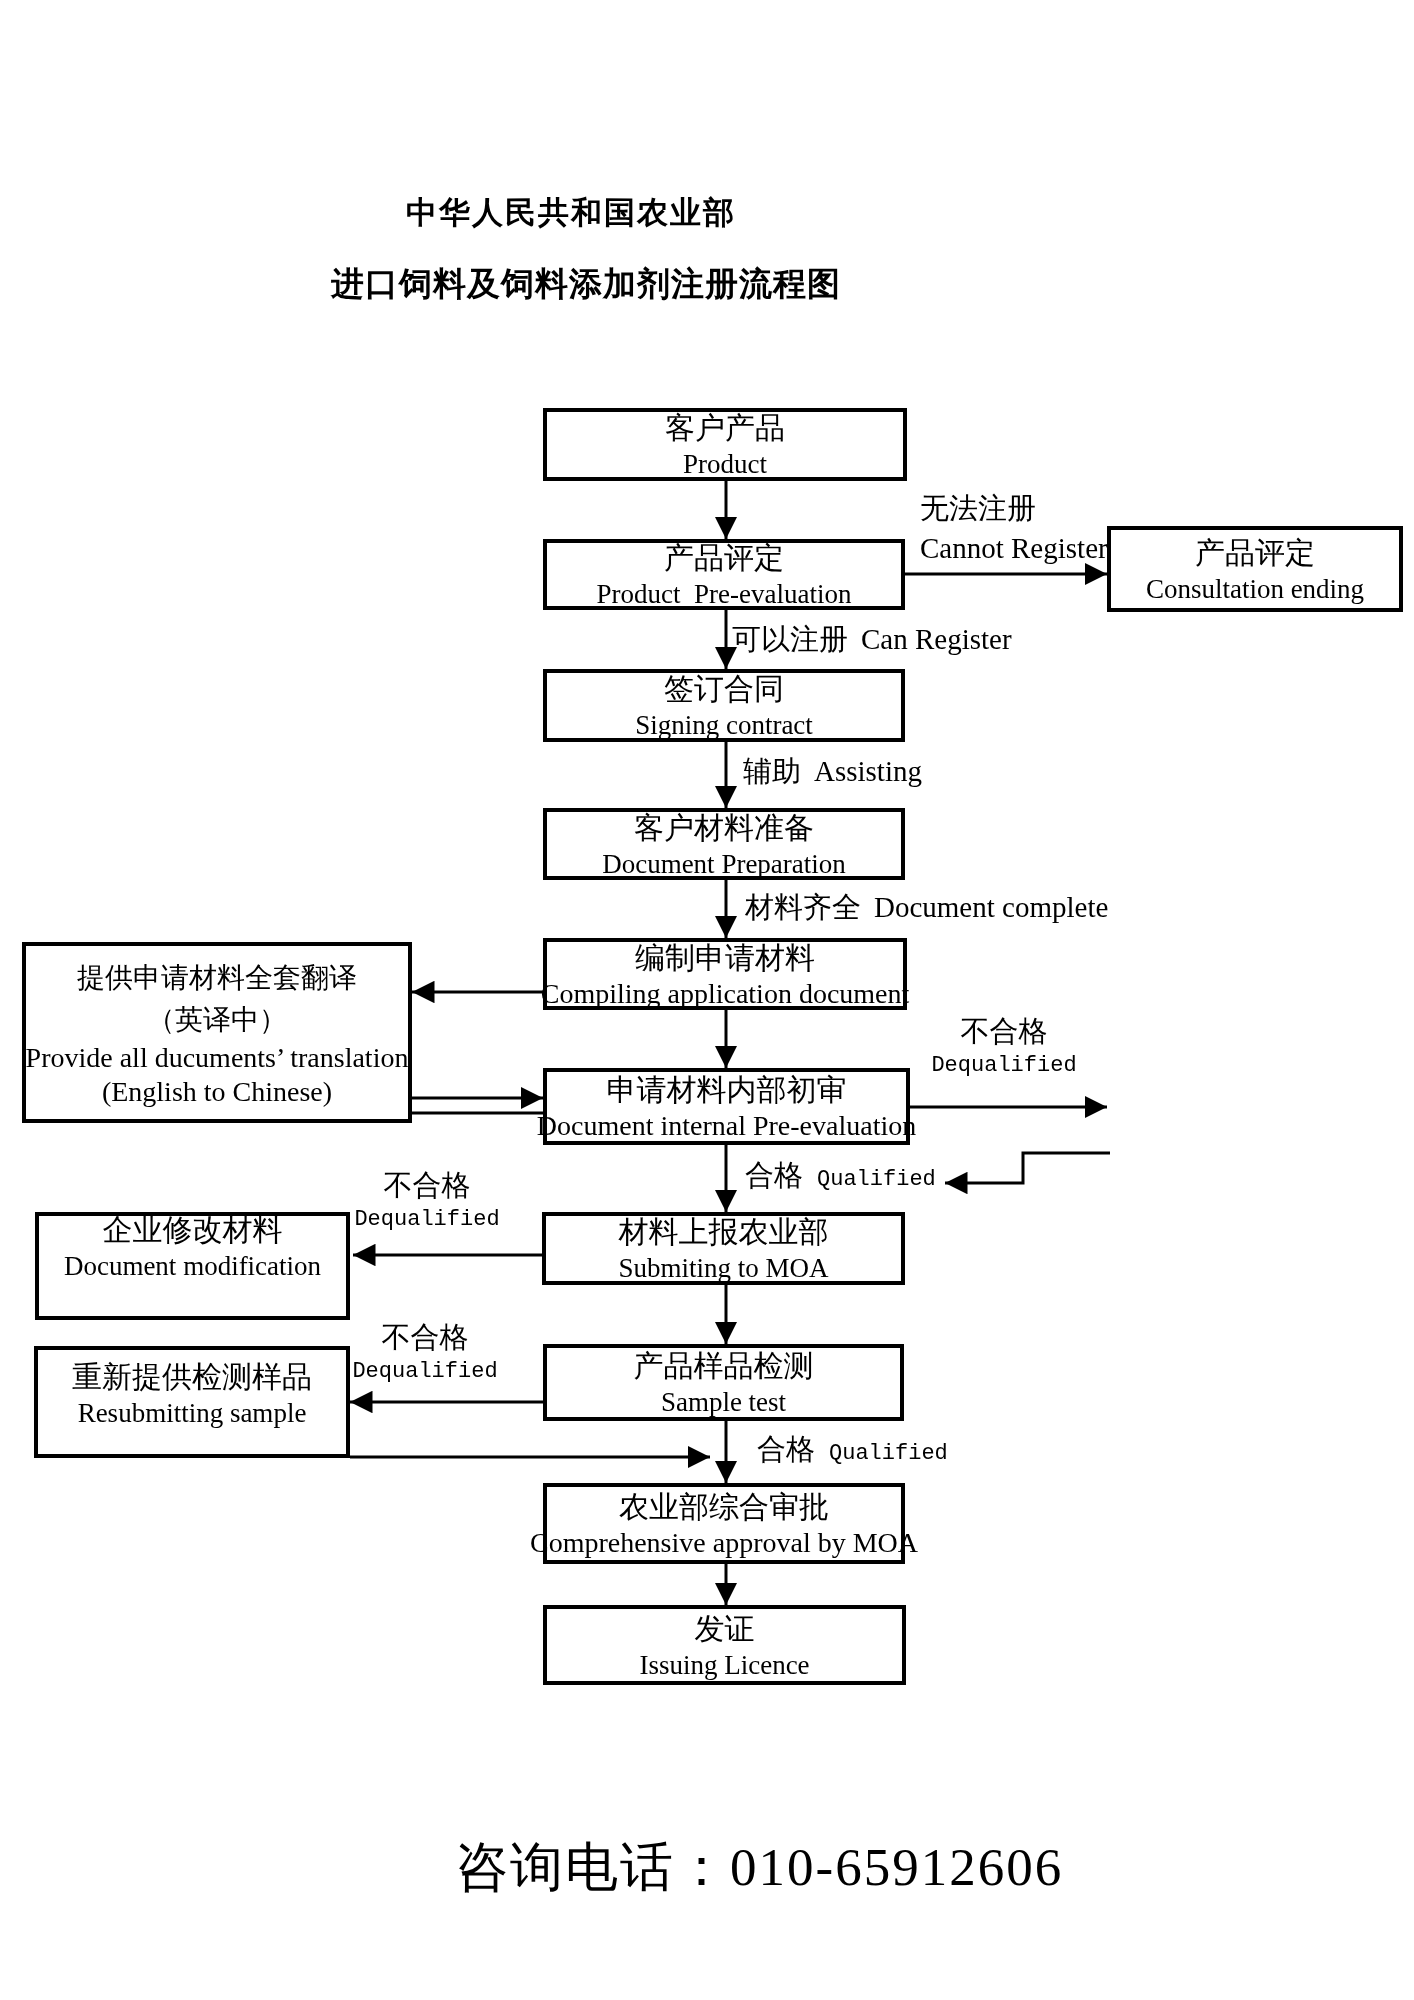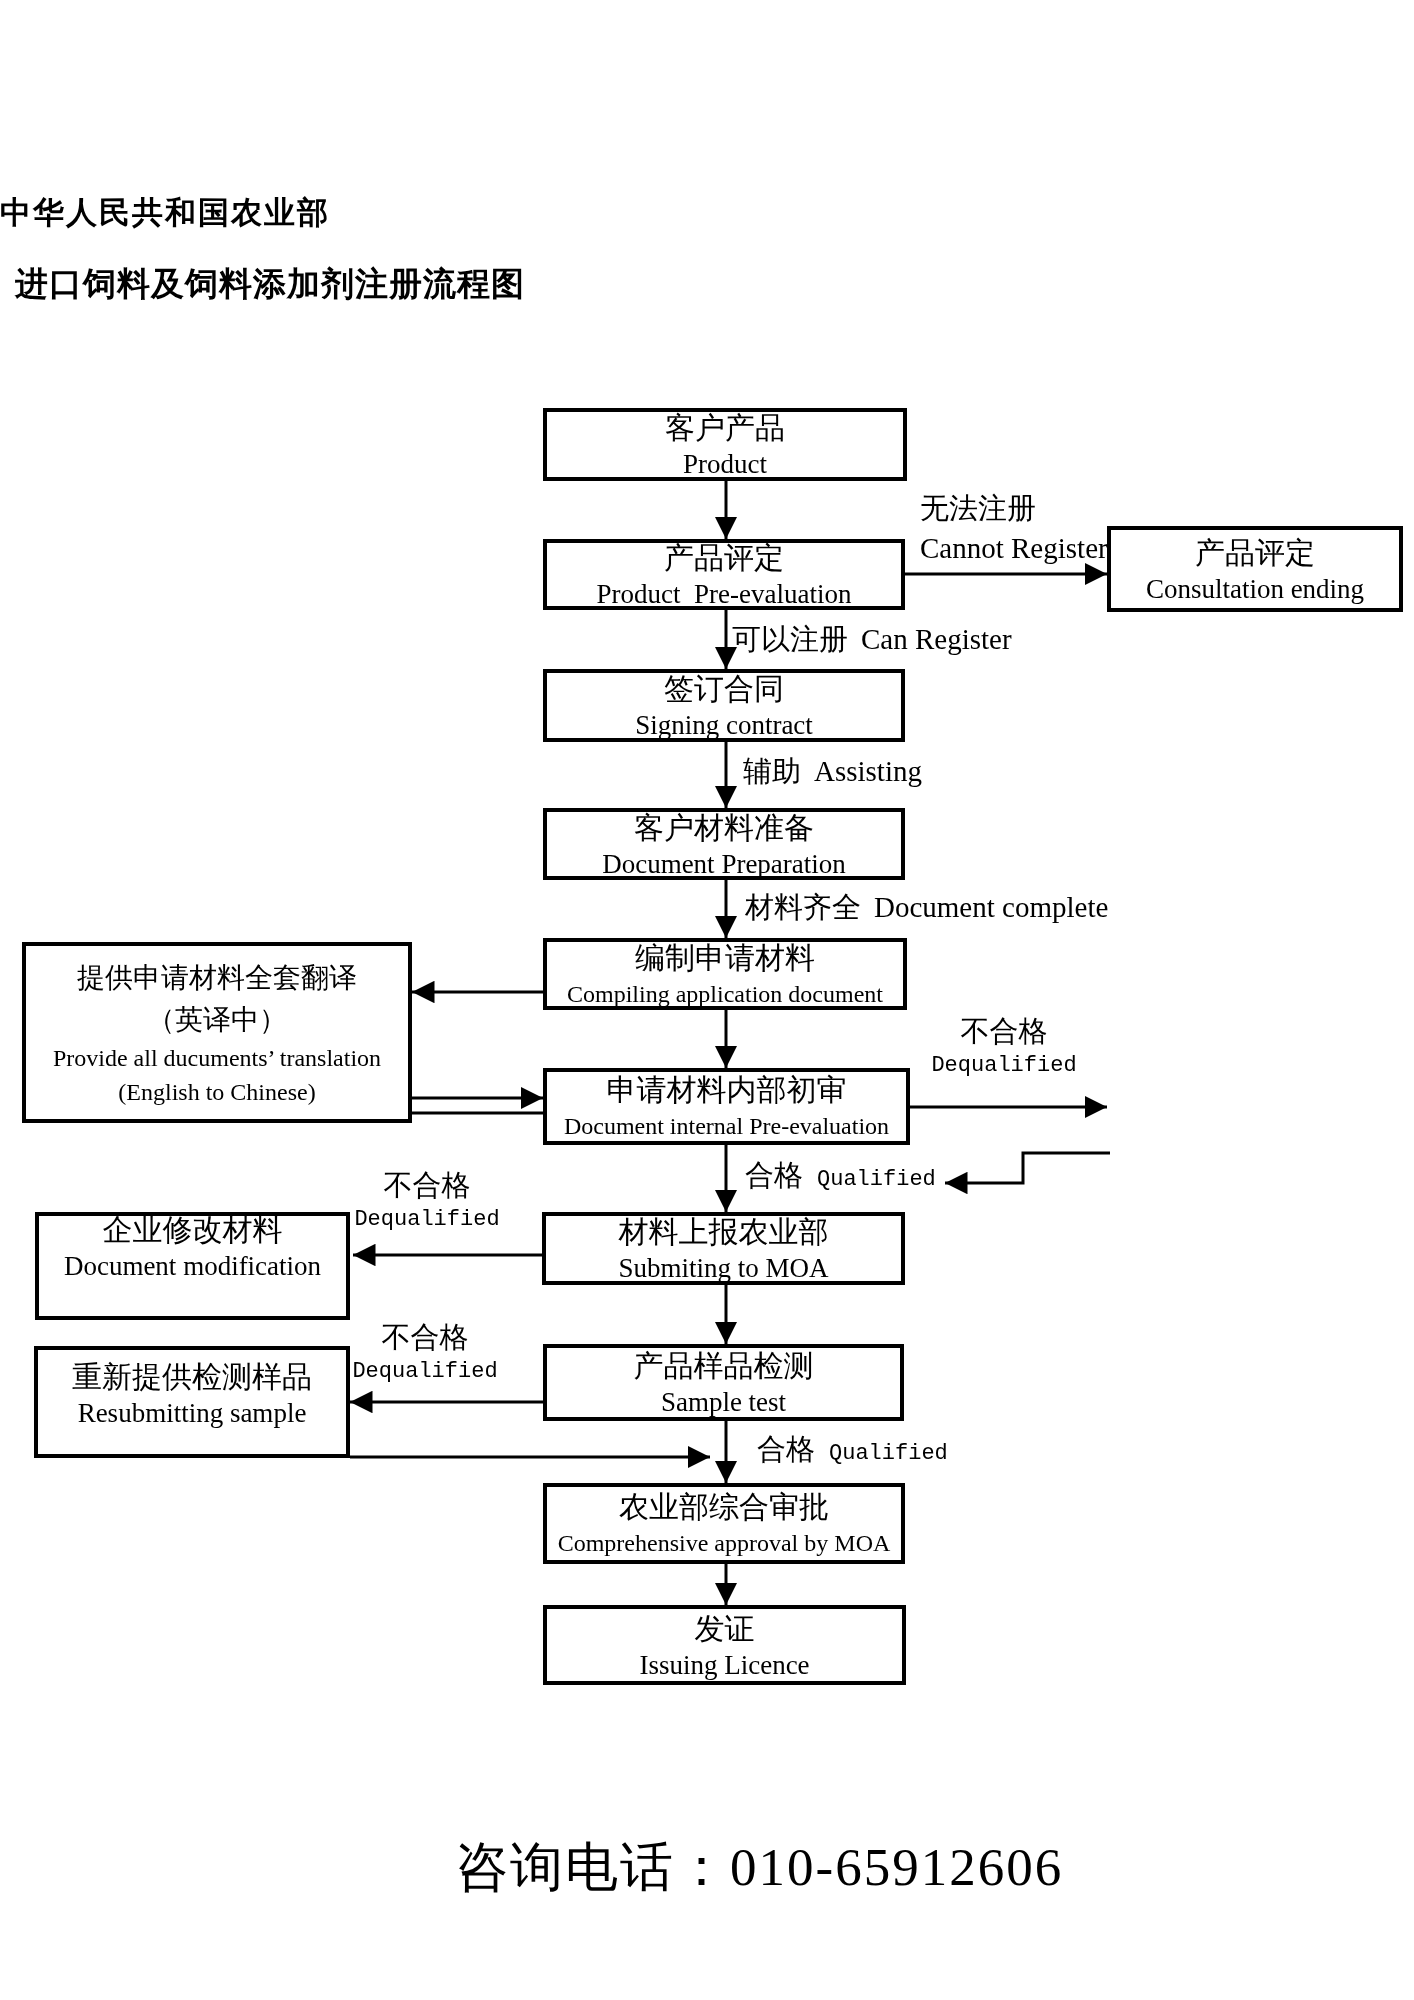--- a/index.html
+++ b/index.html
@@ -1,27 +1,27 @@
 <!DOCTYPE html>
 <html><head>
 <meta charset="utf-8">
 <style>
   html,body{margin:0;padding:0;background:#ffffff;}
   .canvas{position:relative;width:1414px;height:2000px;background:#ffffff;overflow:hidden;
           font-family:"Liberation Serif","DejaVu Serif",serif;color:#000;}
-  .title{position:absolute;left:0;width:1142px;font-weight:bold;margin:0;font-family:Liberation Mono, monospace;}
+  .title{position:absolute;left:0;width:1142px;text-align:center;font-weight:bold;margin:0;font-family:Liberation Mono, monospace;}
   .t1{top:192px;font-size:31px;letter-spacing:2px;}
   .t2{top:262px;font-size:33px;letter-spacing:1px;margin-left:15px;}
   svg.wires{position:absolute;left:0;top:0;pointer-events:none;}
   .node{position:absolute;box-sizing:border-box;border:4px solid #000;background:#fff;
         display:flex;flex-direction:column;align-items:center;justify-content:center;
         text-align:center;}
   .node .zh{font-size:30px;line-height:39px;white-space:pre;}
   .node .en{font-size:27px;line-height:34px;white-space:pre;}
-  .node .en-sm{font-size:24px;}
+  .node .en-sm{font-size:28px;}
   .node .zh-sm{font-size:28px;line-height:42px;}
   .lbl{position:absolute;white-space:nowrap;}
   .lbl .zh{font-size:29px;}
   .lbl .en{font-size:29px;margin-left:13px;}
   .lbl .mono,.stack .mono{font-family:"Liberation Mono","DejaVu Sans Mono",monospace;font-size:22px;margin-left:14px;}
   .stack{position:absolute;text-align:center;}
   .stack .zh{display:block;font-size:29px;line-height:42px;}
   .stack .mono{display:block;font-size:22px;line-height:28px;margin-left:0;}
   .stack-left{text-align:left;}
   .stack-left .zh{display:block;font-size:29px;line-height:44px;}

